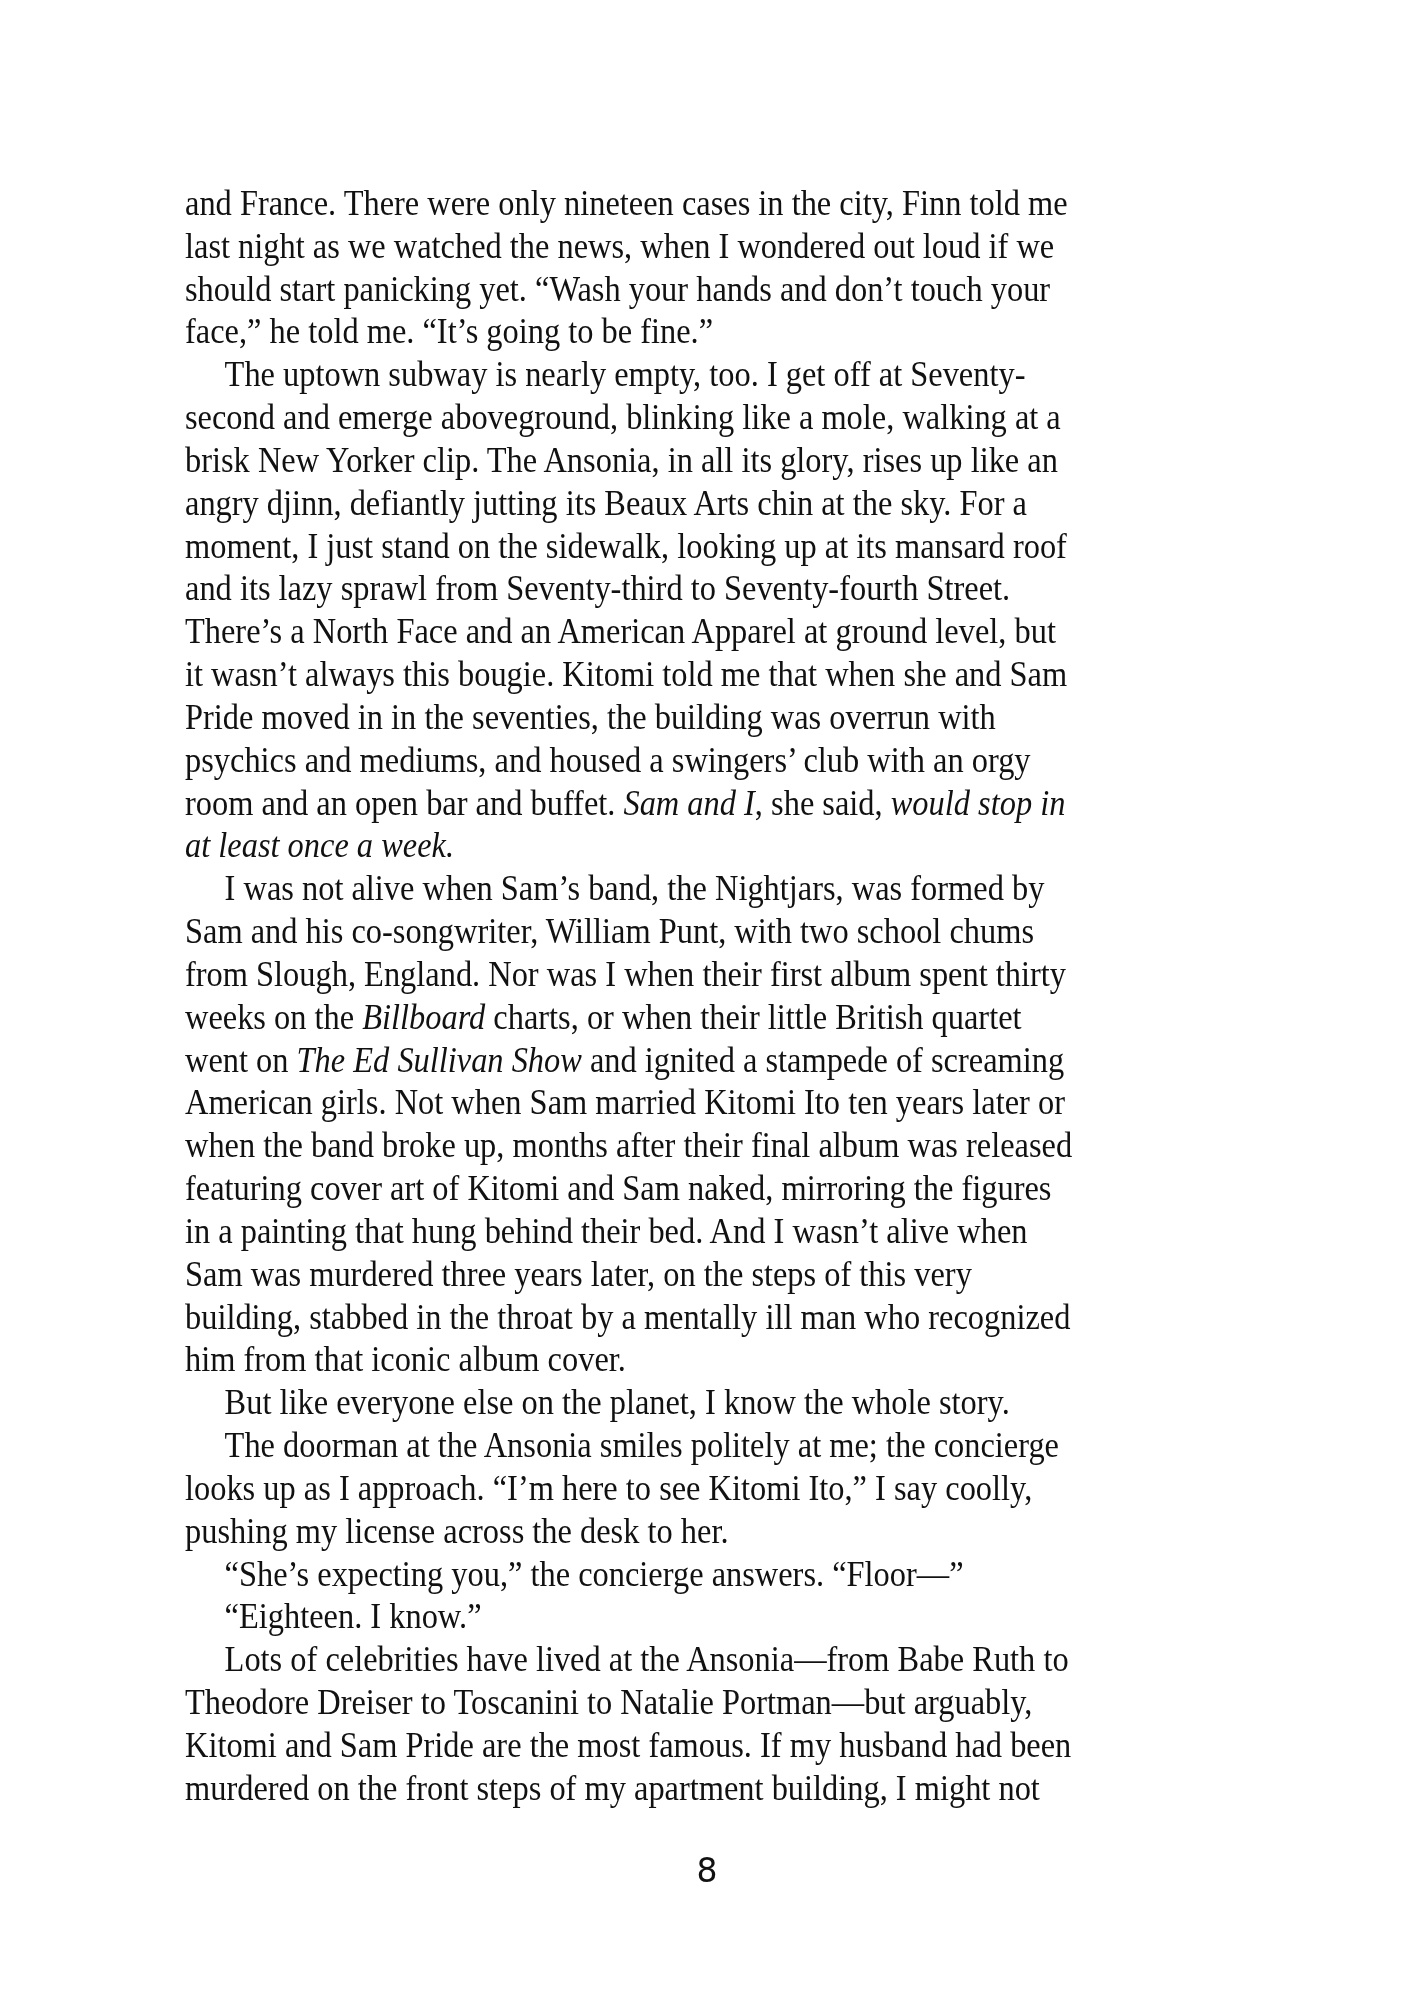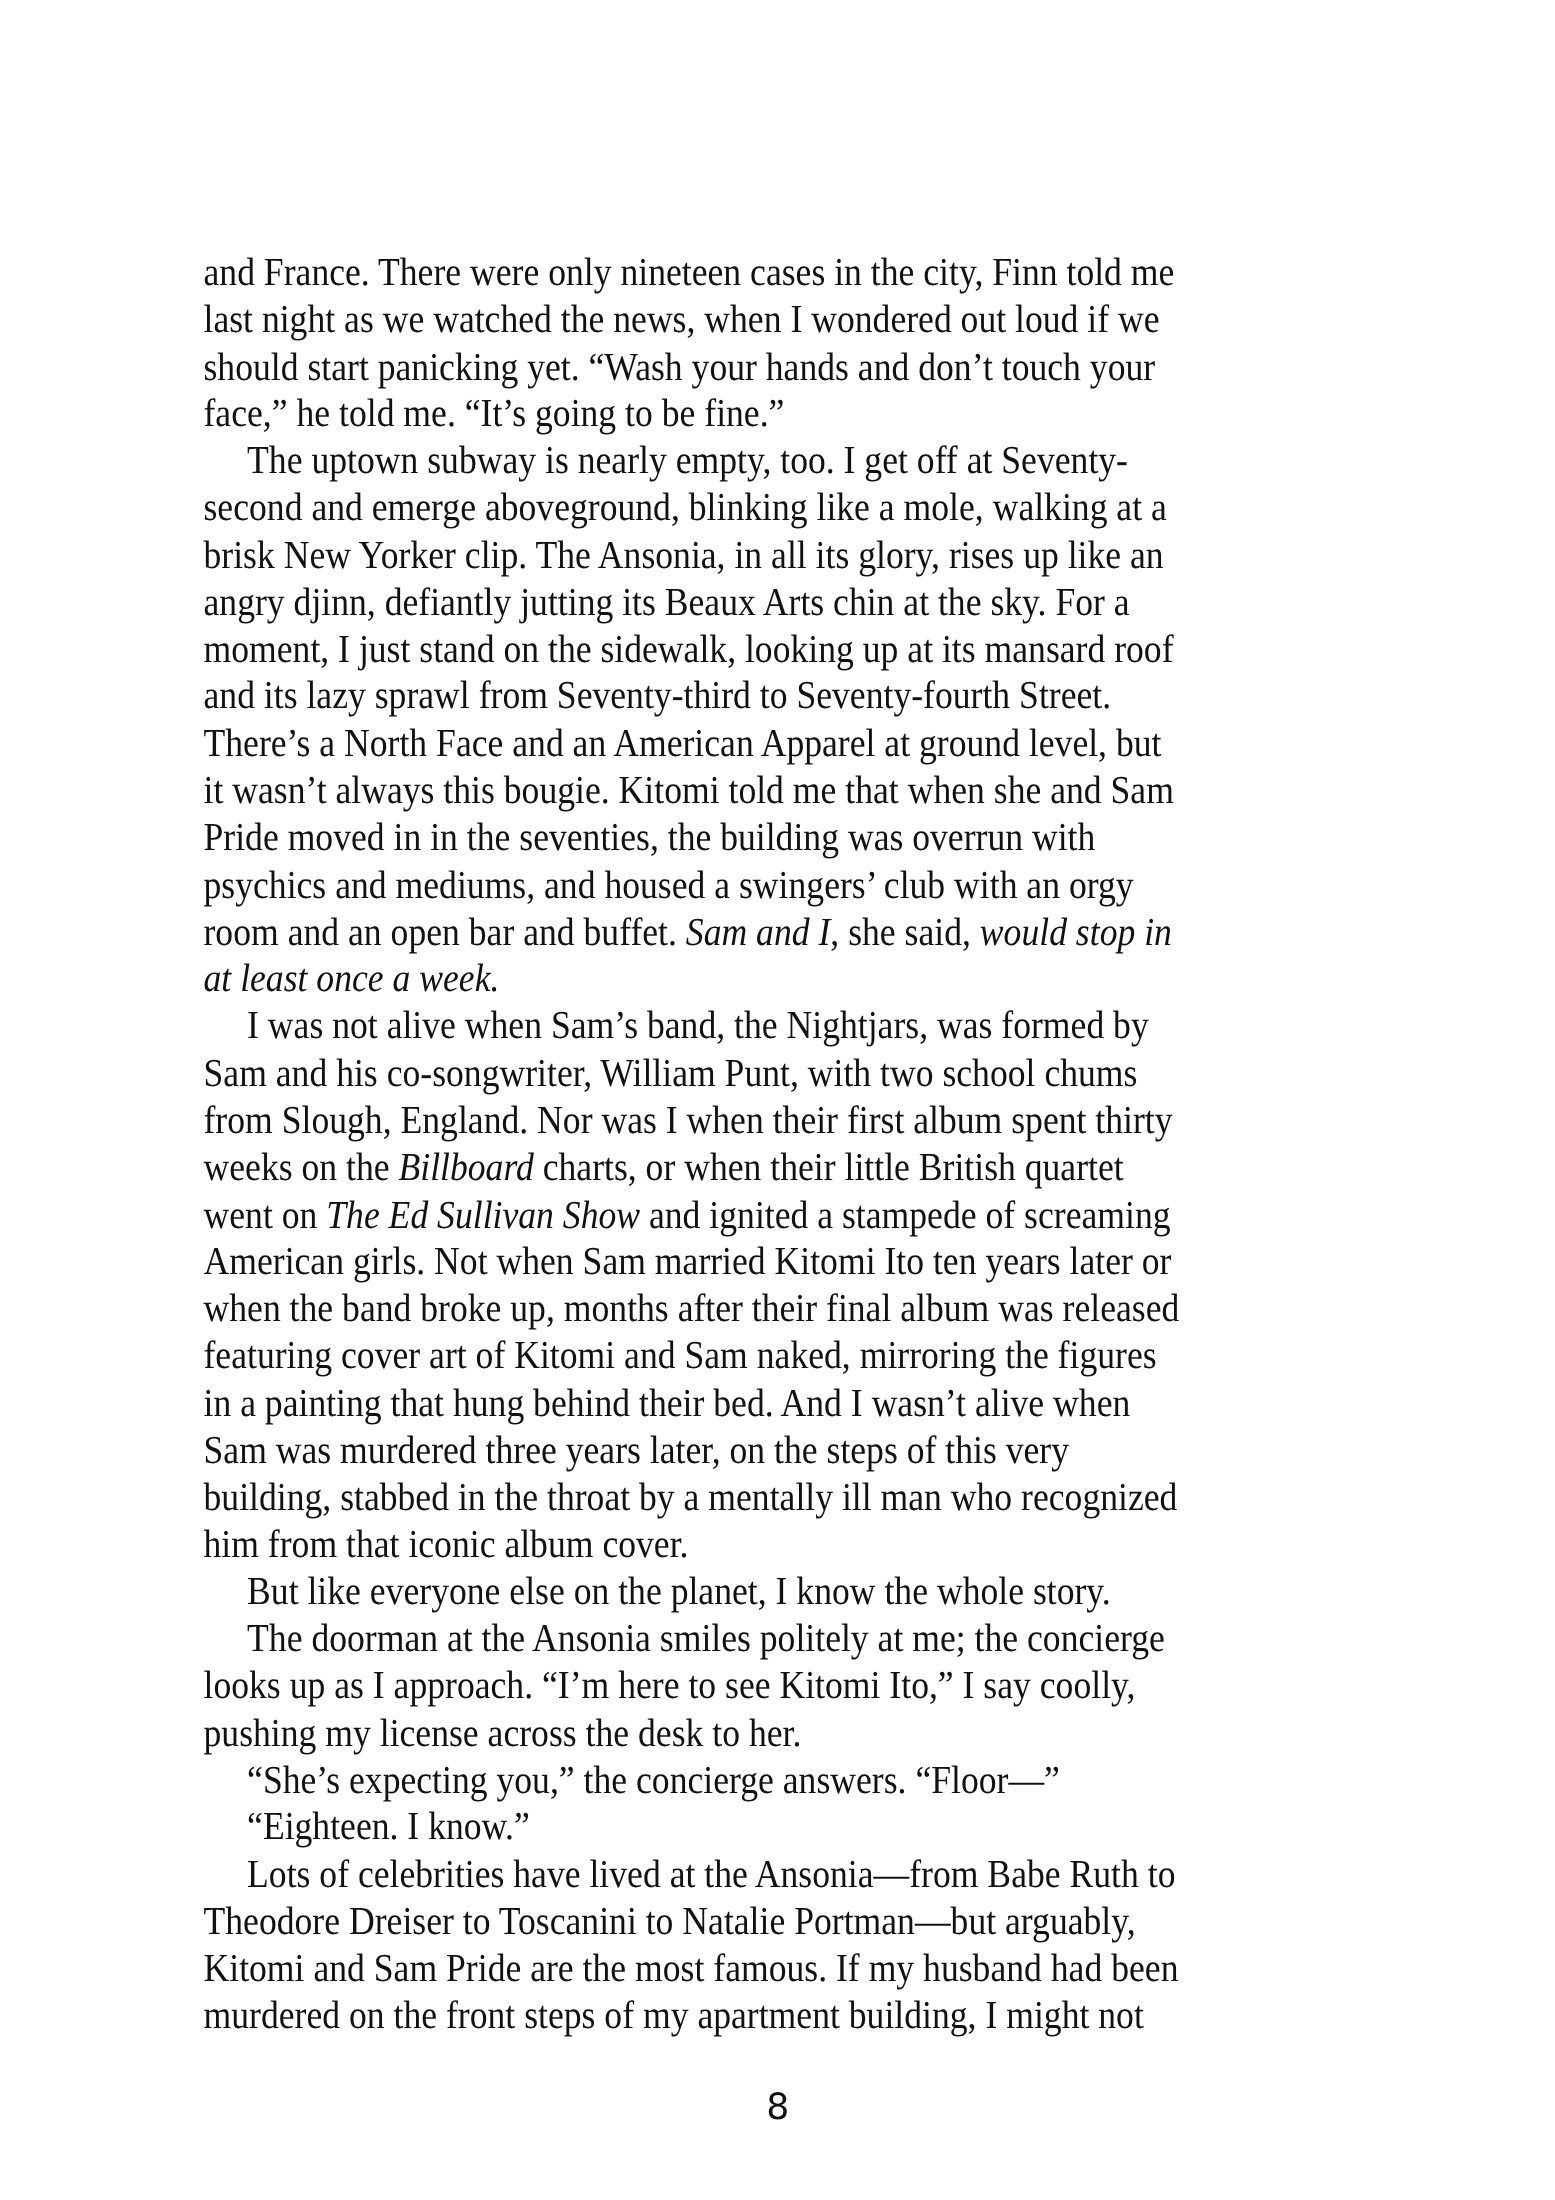--- a/index.html
+++ b/index.html
@@ -1,17 +1,17 @@
 <!DOCTYPE html>
 <html><head>
 <meta charset="utf-8">
 <style>
   html, body { margin: 0; padding: 0; background: #ffffff; }
   body { width: 1414px; height: 2000px; position: relative; overflow: hidden; }
-  .page { position: absolute; left: 0; top: 0; width: 1414px; height: 1828px; background: #ffffff; margin-top: 44px; }
+  .page { position: absolute; left: 0; top: 0; width: 1414px; height: 1828px; background: #ffffff; }
   .text-block {
     position: absolute;
     left: 185px;
     top: 182px;
     width: 1140px;
     transform: scaleX(0.9);
     transform-origin: left top;
     font-family: "Liberation Serif", "DejaVu Serif", serif;
     font-size: 36px;
     line-height: 42.84px;

